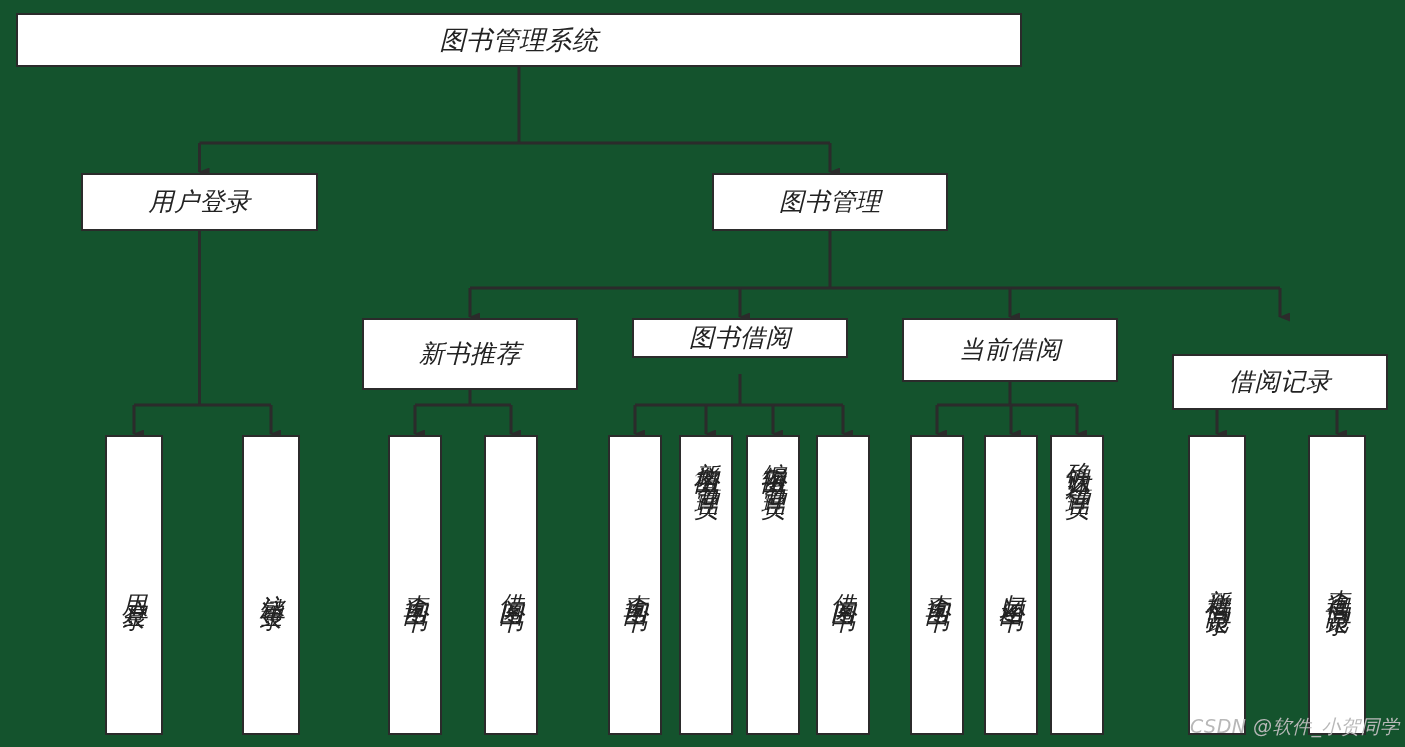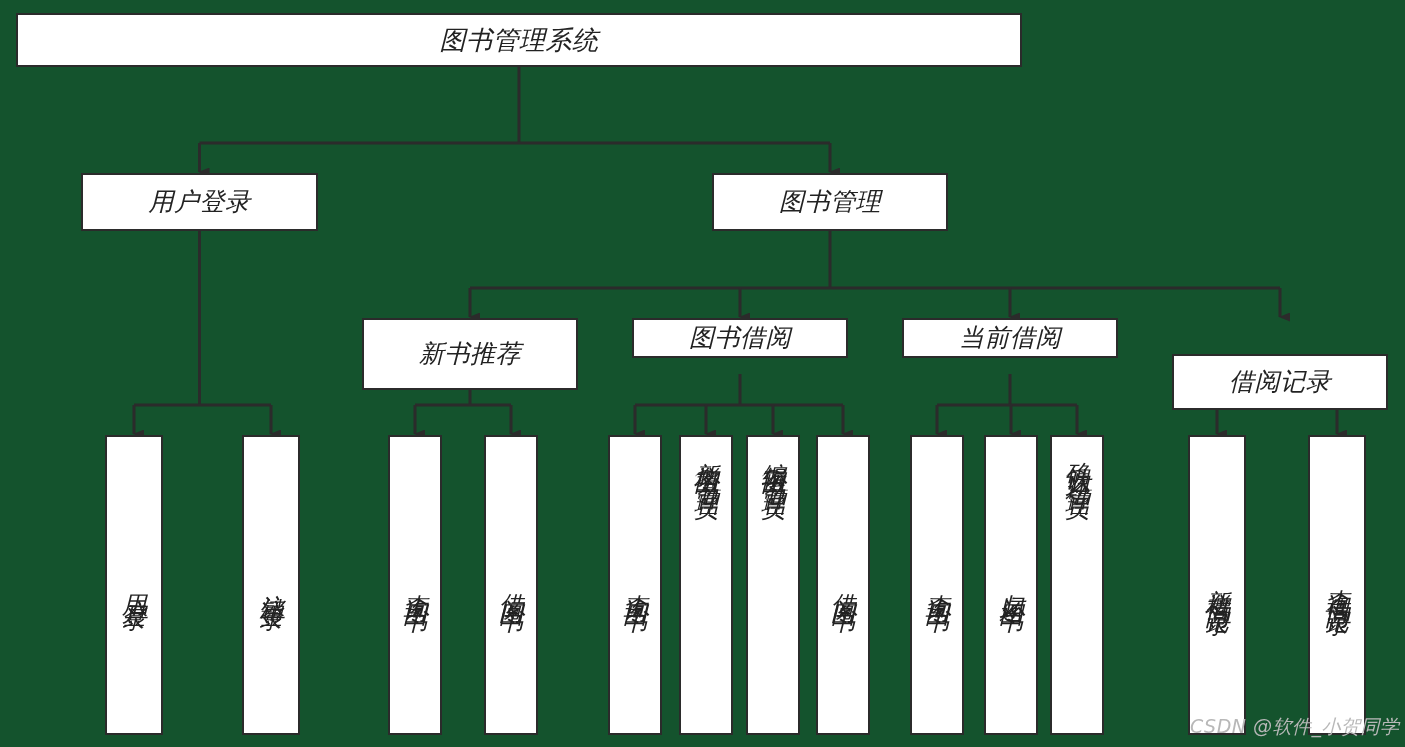--- a/index.html
+++ b/index.html
@@ -136,21 +136,21 @@
       </div>
       <div class="node horiz" style="left: 712px; top: 173px; width: 236px; height: 58px;">
         <span class="lbl">图书管理</span>
       </div>
       <div class="node horiz" style="left: 362px; top: 318px; width: 216px; height: 72px;">
         <span class="lbl">新书推荐</span>
       </div>
       <div class="node horiz" style="left: 632px; top: 318px; width: 216px; height: 40px;">
         <span class="lbl">图书借阅</span>
       </div>
-      <div class="node horiz" style="left: 902px; top: 318px; width: 216px; height: 40px;">
+      <div class="node horiz" style="left: 902px; top: 318px; width: 216px; height: 64px;">
         <span class="lbl">当前借阅</span>
       </div>
       <div class="node horiz" style="left: 1172px; top: 318px; width: 216px; height: 56px; margin-top: 36px;">
         <span class="lbl">借阅记录</span>
       </div>
       <div class="node vert mid" style="left: 105px; top: 435px; width: 58px; height: 300px;">
         <span class="lbl">用户登录</span>
       </div>
       <div class="node vert mid" style="left: 242px; top: 435px; width: 58px; height: 300px;">
         <span class="lbl">注销登录</span>

